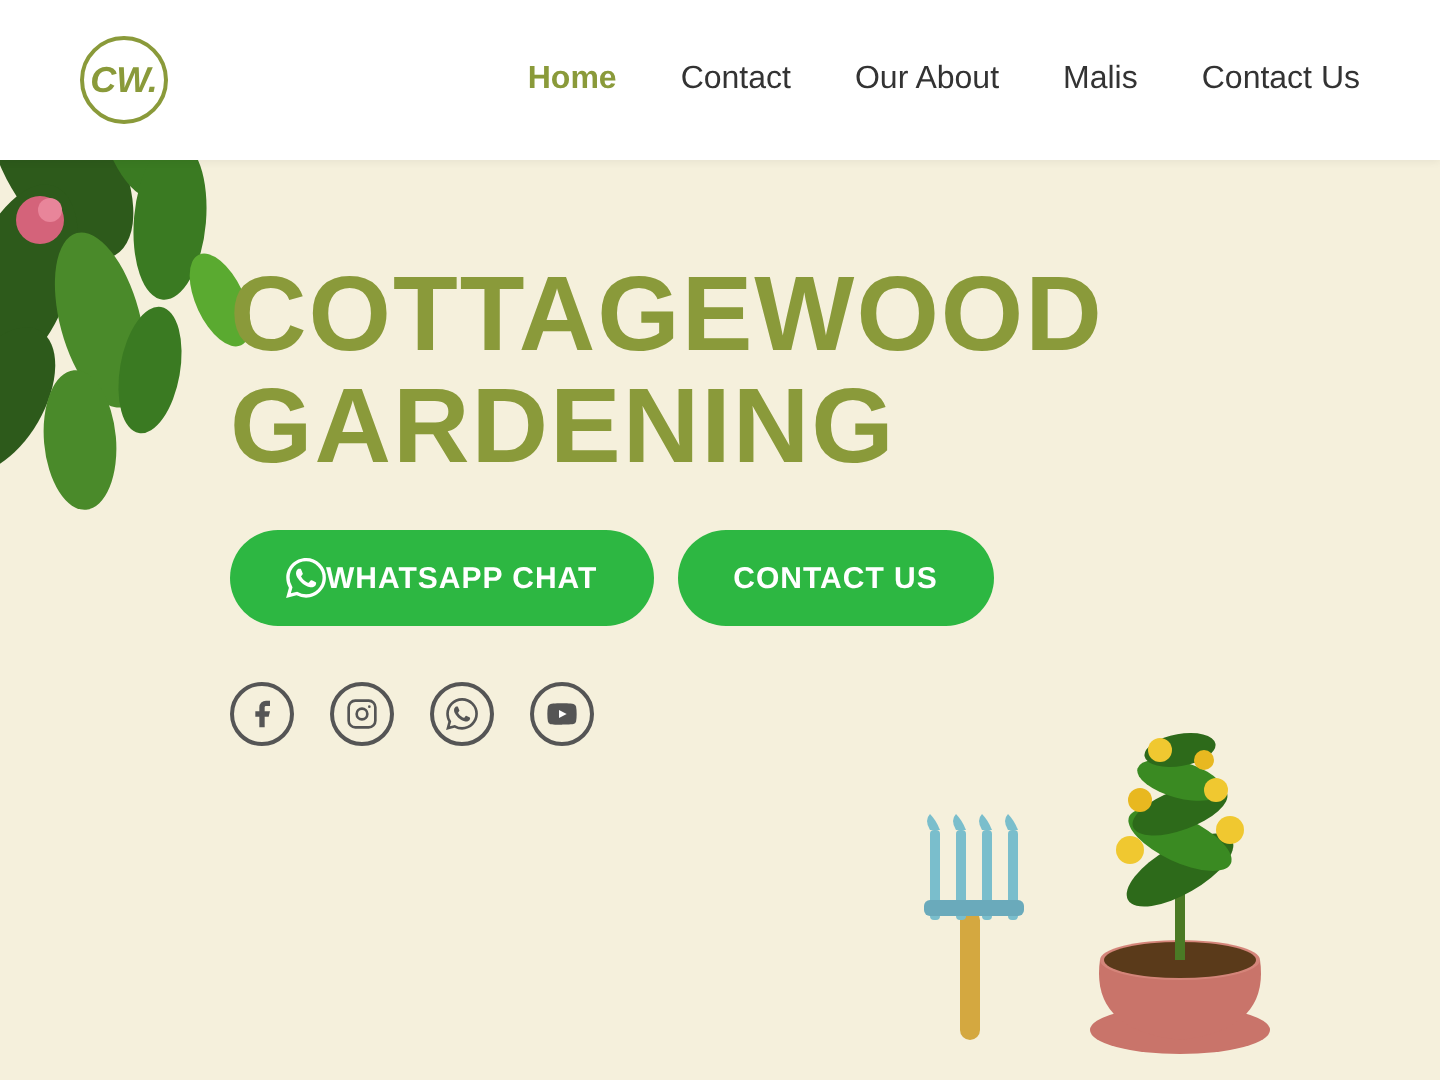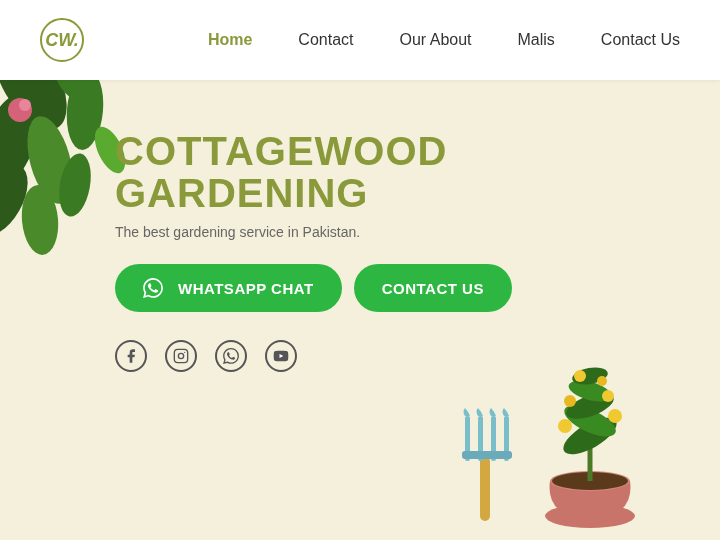--- a/index.html
+++ b/index.html
@@ -42,21 +42,21 @@
       justify-content: center;
       color: #8a9a3a;
       font-size: 18px;
       font-weight: bold;
       font-style: italic;
     }
 
     .nav-links {
       display: flex;
       align-items: center;
-      gap: 46px;
+      gap: 32px;
       list-style: none;
     }
 
     .nav-links li a {
       text-decoration: none;
       color: #333;
       font-size: 16px;
       font-weight: 500;
     }
 
@@ -66,21 +66,21 @@
     }
 
     
     .main-content {
       position: relative;
       z-index: 5;
       padding: 50px 0 0 115px;
     }
 
     .hero-title {
-      font-size: 40px;
+      font-size: 53px;
       font-weight: 900;
       color: #8a9a3a;
       line-height: 1.05;
       letter-spacing: 1px;
       text-transform: uppercase;
     }
 
     .hero-subtitle {
       font-size: 28px;
       font-weight: 700;
@@ -106,21 +106,21 @@
       background: #2db742;
       color: white;
       border: none;
       border-radius: 30px;
       padding: 14px 28px;
       font-size: 15px;
       font-weight: 700;
       cursor: pointer;
       display: flex;
       align-items: center;
-      gap: 15px;
+      gap: 0;
       letter-spacing: 0.5px;
     }
 
     .btn-contact {
       background: #2db742;
       color: white;
       border: none;
       border-radius: 30px;
       padding: 14px 28px;
       font-size: 15px;
@@ -212,21 +212,20 @@
     <li><a href="#">Malis</a></li>
     <li><a href="#">Contact Us</a></li>
   </ul>
 </nav>
 
 <div class="main-content">
   <h1 class="hero-title">
     <span>COTTAGEWOOD</span><br>
     <span>GARDENING</span>
   </h1>
-  <p class="hero-desc">The best gardening service in Pakistan.</p>
 
   <div class="cta-buttons">
     <button class="btn-whatsapp">
 
       <svg class="whatsapp-icon" viewBox="0 0 24 24" fill="white">
         <path d="M17.472 14.382c-.297-.149-1.758-.867-2.03-.967-.273-.099-.471-.148-.67.15-.197.297-.767.966-.94 1.164-.173.199-.347.223-.644.075-.297-.15-1.255-.463-2.39-1.475-.883-.788-1.48-1.761-1.653-2.059-.173-.297-.018-.458.13-.606.134-.133.298-.347.446-.52.149-.174.198-.298.298-.497.099-.198.05-.371-.025-.52-.075-.149-.669-1.612-.916-2.207-.242-.579-.487-.5-.669-.51-.173-.008-.371-.01-.57-.01-.198 0-.52.074-.792.372-.272.297-1.04 1.016-1.04 2.479 0 1.462 1.065 2.875 1.213 3.074.149.198 2.096 3.2 5.077 4.487.709.306 1.262.489 1.694.625.712.227 1.36.195 1.871.118.571-.085 1.758-.719 2.006-1.413.248-.694.248-1.289.173-1.413-.074-.124-.272-.198-.57-.347m-5.421 7.403h-.004a9.87 9.87 0 01-5.031-1.378l-.361-.214-3.741.982.998-3.648-.235-.374a9.86 9.86 0 01-1.51-5.26c.001-5.45 4.436-9.884 9.888-9.884 2.64 0 5.122 1.03 6.988 2.898a9.825 9.825 0 012.893 6.994c-.003 5.45-4.437 9.884-9.885 9.884m8.413-18.297A11.815 11.815 0 0012.05 0C5.495 0 .16 5.335.157 11.892c0 2.096.547 4.142 1.588 5.945L.057 24l6.305-1.654a11.882 11.882 0 005.683 1.448h.005c6.554 0 11.89-5.335 11.893-11.893a11.821 11.821 0 00-3.48-8.413Z"></path>
       </svg>
       <span>WHATSAPP CHAT</span>
     </button>
     <button class="btn-contact">CONTACT US</button>

